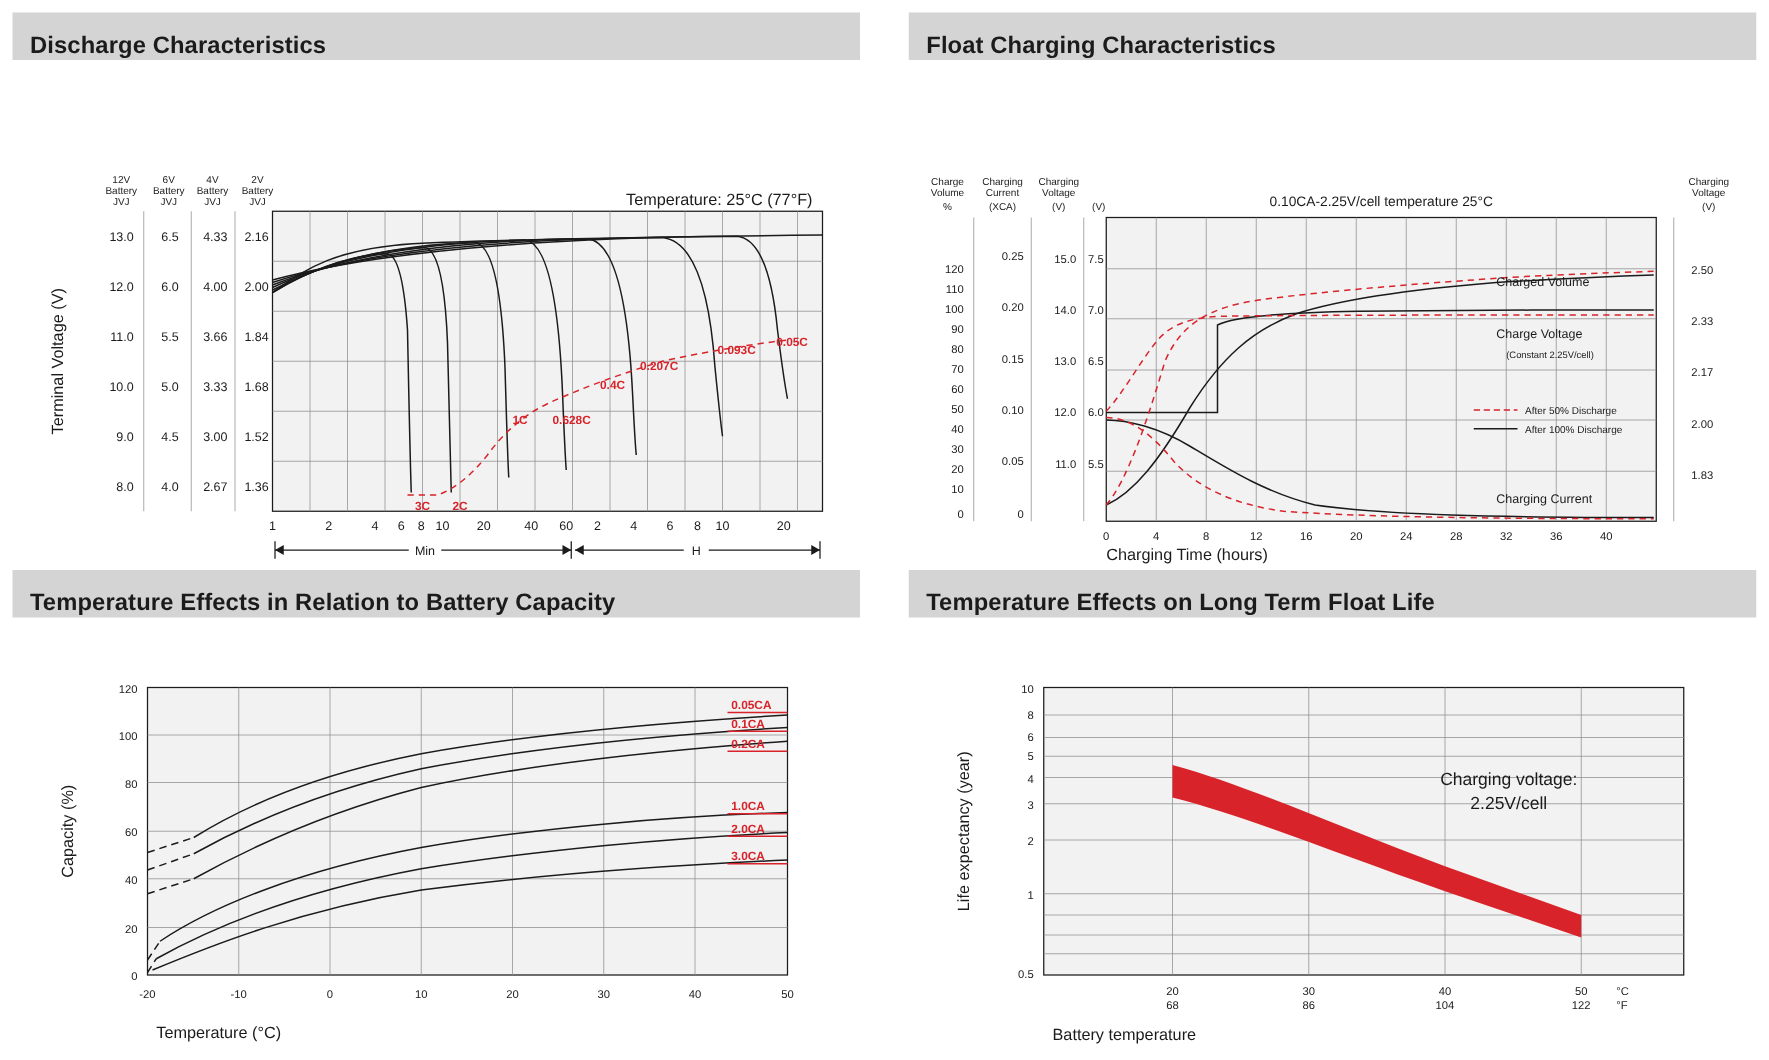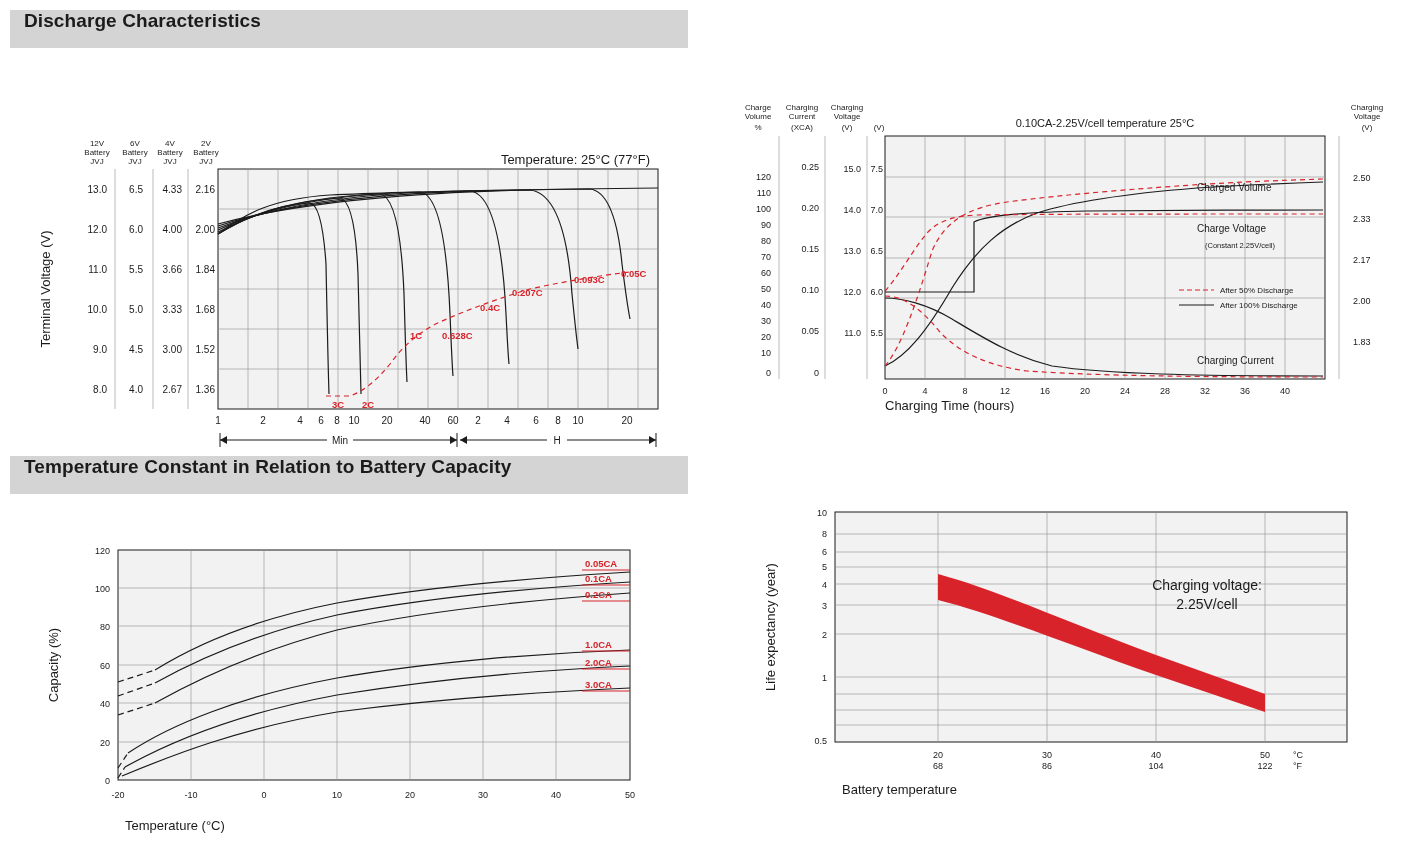--- a/index.html
+++ b/index.html
@@ -7,21 +7,21 @@
     width:1415px;height:848px;background:#ffffff;
     font-family:"Liberation Sans", sans-serif;
     color:#111;
     position:relative;
     overflow:hidden;
   }
   .panel{position:absolute;}
   .panel-header{
     background:#d4d4d4;
     height:38px;
-    display:flex;align-items:flex-start;
+    display:flex;align-items:flex-end;
     padding-left:14px;
     box-sizing:border-box;
   }
   .panel-header span{
     font-size:19px;font-weight:bold;color:#1b1b1b;
     letter-spacing:0.1px;
   }
   .plot-wrap{position:relative;margin-top:16px;}
   svg{display:block;}
   text{font-family:"Liberation Sans", sans-serif;}
@@ -192,20 +192,23 @@
       <rect x="317" y="4" width="26" height="16" fill="#ffffff"></rect>
       <rect x="537" y="4" width="20" height="16" fill="#ffffff"></rect>
       <text class="tick" x="330" y="16" text-anchor="middle">Min</text>
       <text class="tick" x="547" y="16" text-anchor="middle">H</text>
       <text class="axis-title" x="220" y="42">Discharge Time</text>
     </svg>
   </div>
 </div>
 
 <div class="panel" style="left:727px;top:10px;width:678px;height:410px;">
+  <div class="panel-header">
+    <span>Float Charging Characteristics</span>
+  </div>
   <div class="plot-wrap">
     <svg width="678" height="370" viewBox="0 0 678 370">
       <rect x="158" y="110" width="440" height="243" class="frame"></rect>
       <g class="grid">
         <line x1="198" y1="110" x2="198" y2="353"></line>
         <line x1="238" y1="110" x2="238" y2="353"></line>
         <line x1="278" y1="110" x2="278" y2="353"></line>
         <line x1="318" y1="110" x2="318" y2="353"></line>
         <line x1="358" y1="110" x2="358" y2="353"></line>
         <line x1="398" y1="110" x2="398" y2="353"></line>
@@ -343,21 +346,21 @@
       </g>
     </svg>
     <svg width="678" height="34" viewBox="0 0 678 34" style="margin-top:-6px;">
       <text class="axis-title" x="158" y="20">Charging Time (hours)</text>
     </svg>
   </div>
 </div>
 
 <div class="panel" style="left:10px;top:456px;width:678px;height:382px;">
   <div class="panel-header">
-    <span>Temperature Constant in Relation to Battery Capacity</span>
+    <span>Temperature Effects in Relation to Battery Capacity</span>
   </div>
   <div class="plot-wrap">
     <svg width="678" height="340" viewBox="0 0 678 340">
       <rect x="108" y="40" width="512" height="230" class="frame"></rect>
       <g class="grid">
         <line x1="181" y1="40" x2="181" y2="270"></line>
         <line x1="254" y1="40" x2="254" y2="270"></line>
         <line x1="327" y1="40" x2="327" y2="270"></line>
         <line x1="400" y1="40" x2="400" y2="270"></line>
         <line x1="473" y1="40" x2="473" y2="270"></line>
@@ -420,20 +423,23 @@
         <line x1="572" y1="91" x2="620" y2="91"></line>
         <line x1="572" y1="141" x2="620" y2="141"></line>
         <line x1="572" y1="159" x2="620" y2="159"></line>
         <line x1="572" y1="181" x2="620" y2="181"></line>
       </g>
     </svg>
   </div>
 </div>
 
 <div class="panel" style="left:727px;top:456px;width:678px;height:382px;">
+  <div class="panel-header">
+    <span>Temperature Effects on Long Term Float Life</span>
+  </div>
   <div class="plot-wrap">
     <svg width="678" height="340" viewBox="0 0 678 340">
       <rect x="108" y="40" width="512" height="230" class="frame"></rect>
       <g class="grid">
         <line x1="108" y1="62" x2="620" y2="62"></line>
         <line x1="108" y1="80" x2="620" y2="80"></line>
         <line x1="108" y1="95" x2="620" y2="95"></line>
         <line x1="108" y1="112" x2="620" y2="112"></line>
         <line x1="108" y1="133" x2="620" y2="133"></line>
         <line x1="108" y1="162" x2="620" y2="162"></line>

